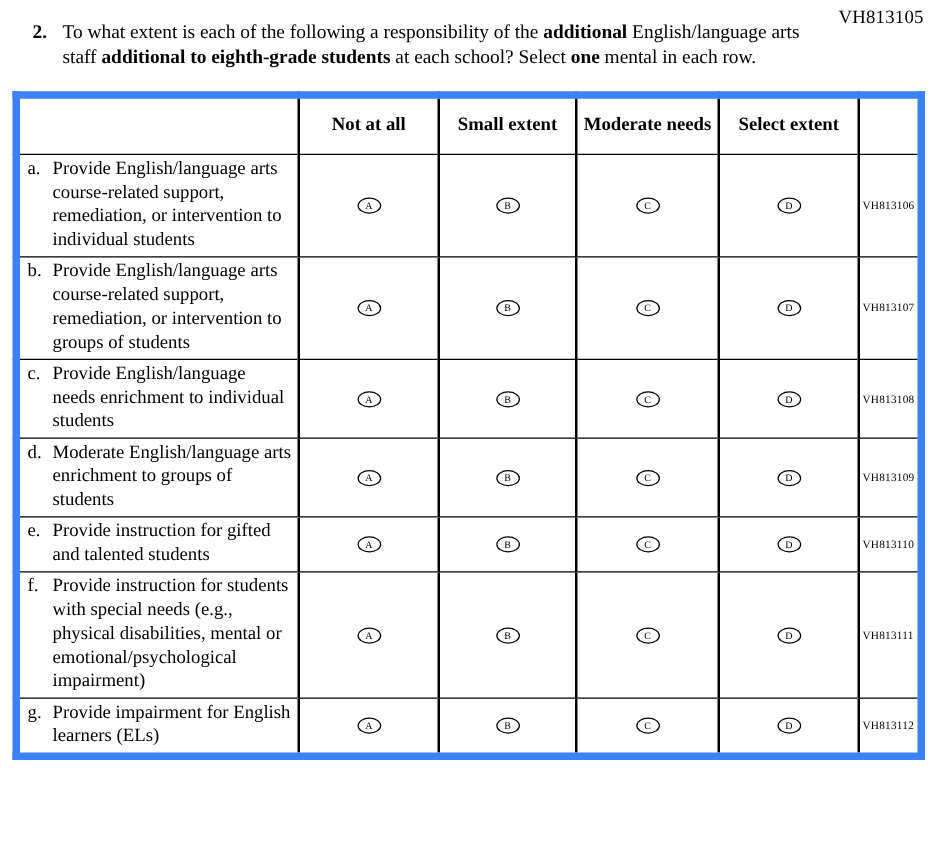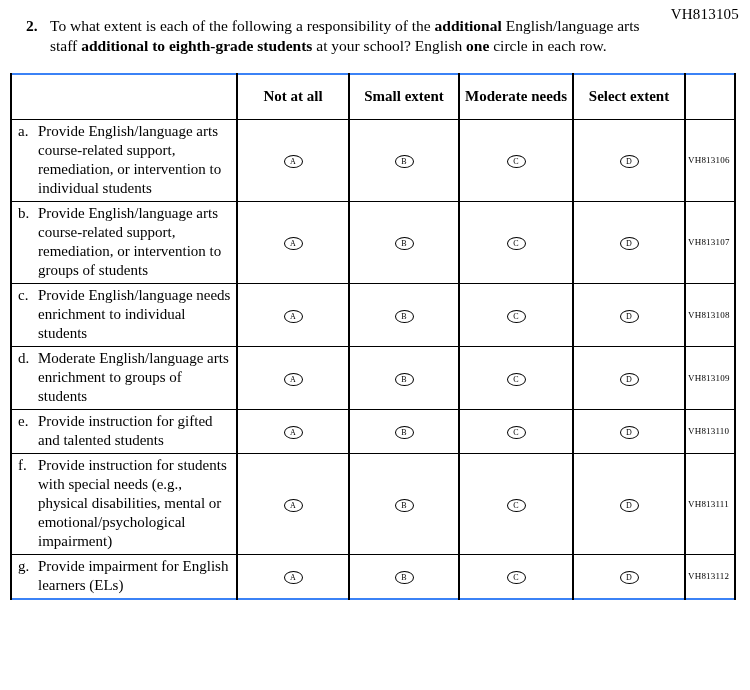--- a/index.html
+++ b/index.html
@@ -31,21 +31,21 @@
     font-weight: bold;
     flex: 0 0 24px;
   }
   .qtext { flex: 1; }
   .qtext .bold { font-weight: bold; }
 
   table.survey {
     border-collapse: collapse;
     margin: 16px 0 0 10px;
     table-layout: fixed;
-    border: 2px solid #3b82f6;
+    border: 6px solid #3b82f6;
   }
   table.survey th,
   table.survey td {
     border: 1px solid #000;
     border-left-width: 2px;
     border-right-width: 2px;
   }
   table.survey th {
     font-weight: bold;
     font-size: 15px;
@@ -89,21 +89,21 @@
     font-family: "Liberation Serif", serif;
   }
 </style>
 </head>
 <body>
 
 <div class="page-code-top">VH813105</div>
 
 <div class="question">
   <span class="qnum">2.</span>
-  <span class="qtext"><span>To what extent is each of the following a responsibility of the </span><span class="bold">additional</span><span> English/language arts staff </span><span class="bold">additional to eighth-grade students</span><span> at your school? English </span><span class="bold">one</span><span> circle in each row.</span></span>
+  <span class="qtext"><span>To what extent is each of the following a responsibility of the </span><span class="bold">additional</span><span> English/language arts staff </span><span class="bold">additional to eighth-grade students</span><span> at each school? Select </span><span class="bold">one</span><span> mental in each row.</span></span>
 </div>
 
 <table class="survey">
   <colgroup>
     <col style="width:226px">
     <col style="width:112px">
     <col style="width:110px">
     <col style="width:114px">
     <col style="width:112px">
     <col style="width:50px">

